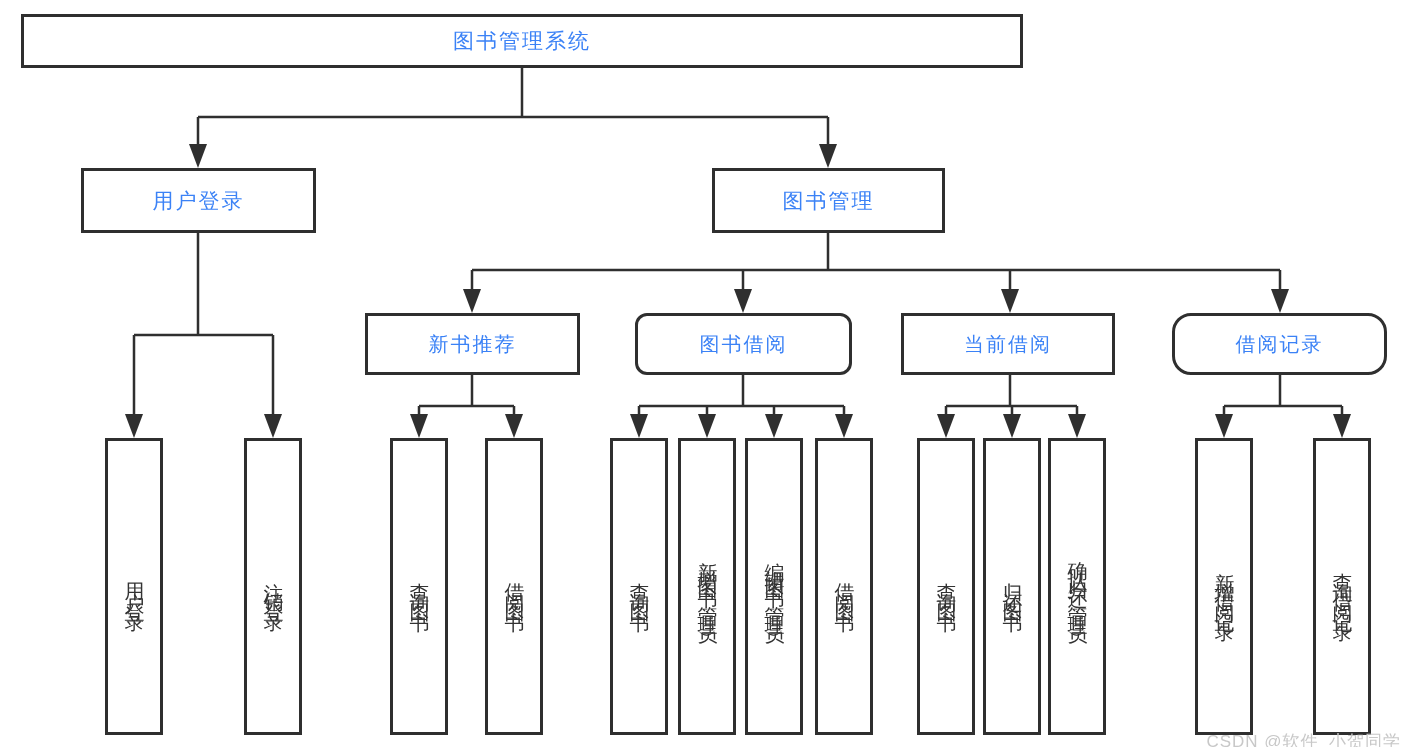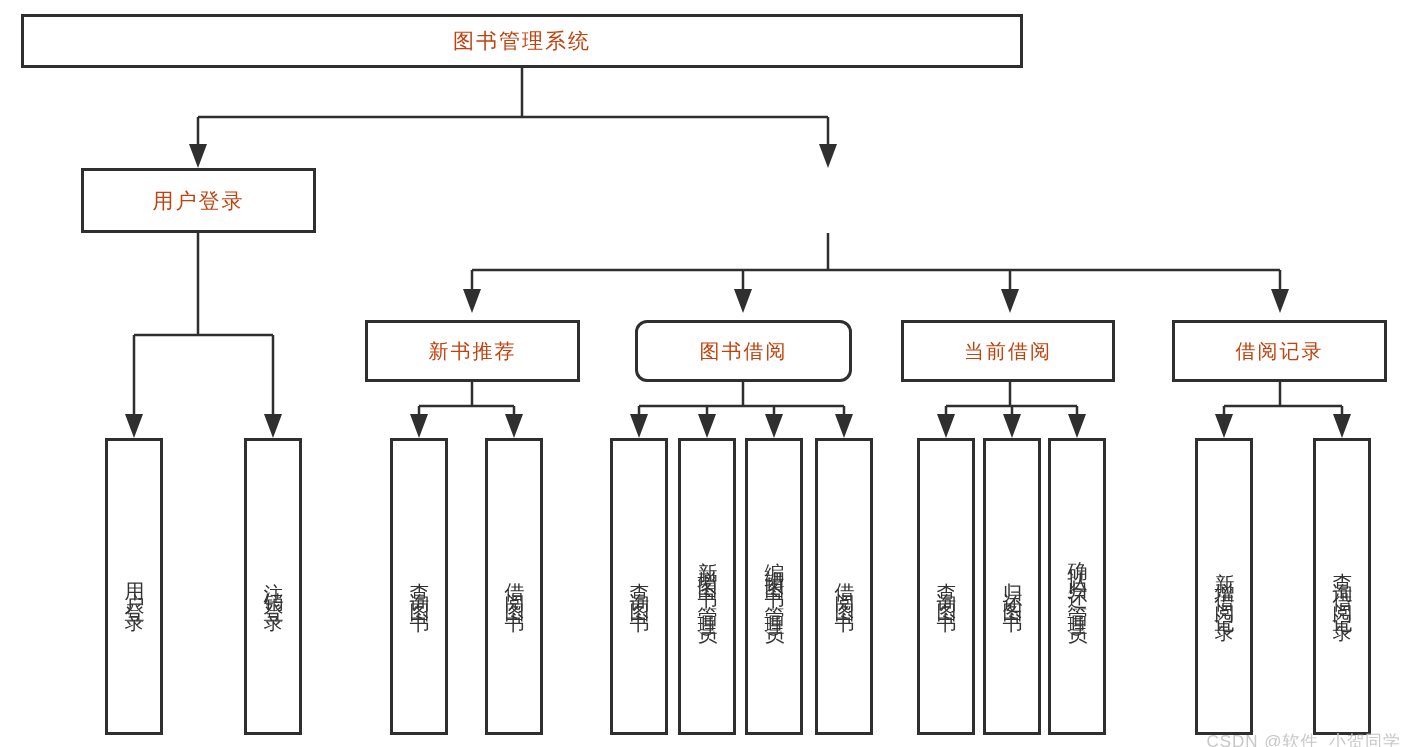--- a/index.html
+++ b/index.html
@@ -26,31 +26,31 @@
   .node {
     position: absolute;
     box-sizing: border-box;
     border: 3px solid #2f2f2f;
     background: #ffffff;
     display: flex;
     align-items: center;
     justify-content: center;
     font-size: 21px;
     letter-spacing: 2px;
-    color: #c2410c;
+    color: #3b82f6;
     white-space: nowrap;
   }
   .node.root    { left: 21px;   top: 14px;  width: 1002px; height: 54px; }
   .node.lvl2a   { left: 81px;   top: 168px; width: 235px;  height: 65px; }
   .node.lvl2b   { left: 712px;  top: 168px; width: 233px;  height: 65px; }
-  .node.lvl3    { top: 313px; height: 62px; width: 215px; font-size: 20px; margin-top: 7px; }
+  .node.lvl3    { top: 313px; height: 62px; width: 215px; font-size: 20px; }
   .node.l3-1 { left: 365px; }
   .node.l3-2 { left: 635px; width: 217px; border-radius: 12px; }
   .node.l3-3 { left: 901px; width: 214px; }
-  .node.l3-4 { left: 1172px; }
+  .node.l3-4 { left: 1172px; border-radius: 19px; }
   .leaf {
     position: absolute;
     box-sizing: border-box;
     top: 438px;
     width: 58px;
     height: 297px;
     border: 3px solid #2f2f2f;
     background: #ffffff;
     writing-mode: vertical-rl;
     text-orientation: mixed;
@@ -140,20 +140,21 @@
     <g>
       <path d="M1280 375 V406 M1224 406 H1342 M1224 406 V416 M1342 406 V416"></path>
       <polygon points="1215,414 1233,414 1224,438"></polygon>
       <polygon points="1333,414 1351,414 1342,438"></polygon>
     </g>
   </svg>
 
   <div class="node root">图书管理系统</div>
 
   <div class="node lvl2a">用户登录</div>
+  <div class="node lvl2b">图书管理</div>
 
   <div class="node lvl3 l3-1">新书推荐</div>
   <div class="node lvl3 l3-2">图书借阅</div>
   <div class="node lvl3 l3-3">当前借阅</div>
   <div class="node lvl3 l3-4">借阅记录</div>
 
   <div class="leaf lf1">用户登录</div>
   <div class="leaf lf2">注销登录</div>
 
   <div class="leaf lf3">查询图书</div>

